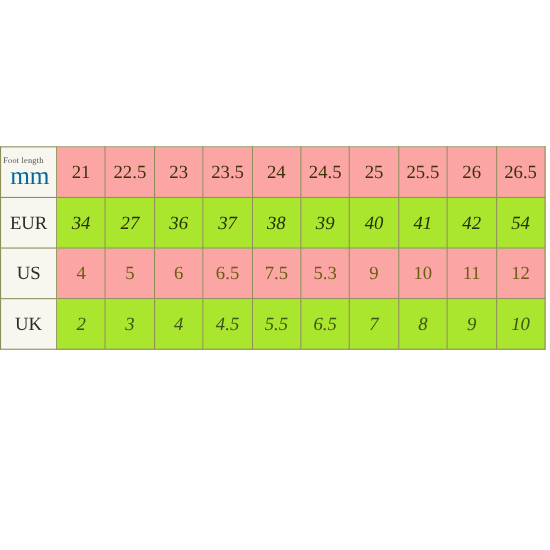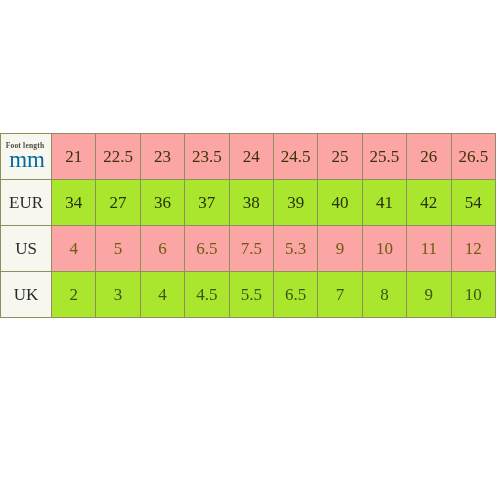--- a/index.html
+++ b/index.html
@@ -60,42 +60,42 @@
     text-align: right;
     padding-right: 4px;
     line-height: 1.0;
   }
 
   .foot-length-small {
     display: block;
     font-size: 7.5px;
     letter-spacing: 0.2px;
     color: #4a4a42;
-    text-align: center;
+    text-align: left;
     padding-left: 2px;
     margin-bottom: -1px;
-    font-weight: bold;
   }
 
   .mm-large {
     display: block;
     font-size: 23px;
     color: #0369a1;
     text-align: right;
     padding-right: 2px;
   }
 
   
   td.cell-yellow {
     background: #fca5a5;
     color: #3a3305;
   }
   td.cell-green {
     background: #aae62e;
     color: #26330a;
+    font-style: italic;
   }
   td.cell-yellow.dim-text {
     color: #6b5c10;
   }
   td.cell-green.dim-text {
     color: #3d5417;
   }
 </style>
 </head>
 <body>

